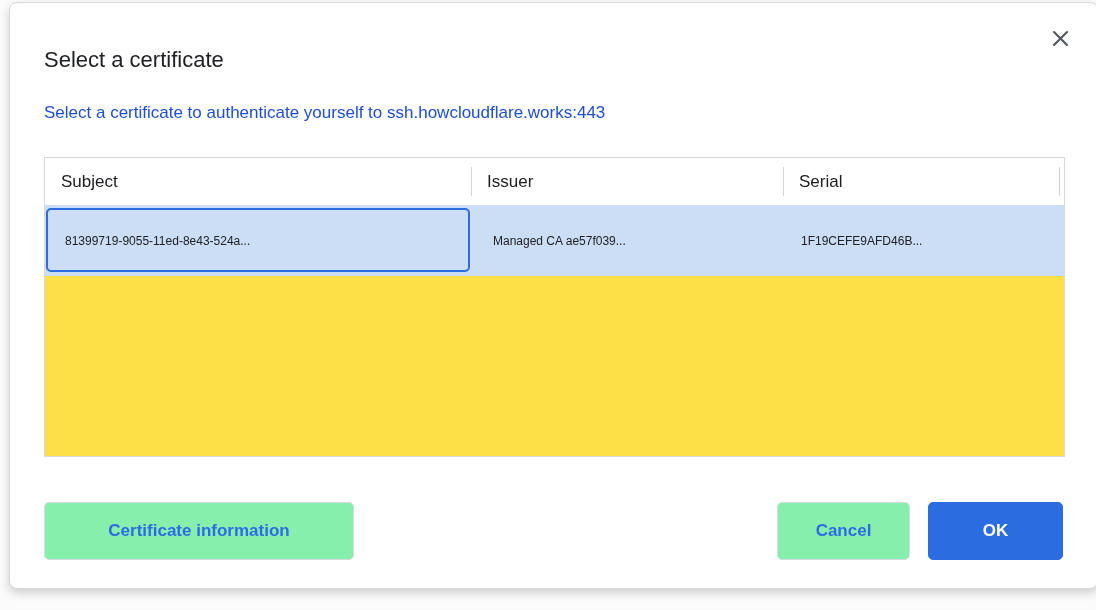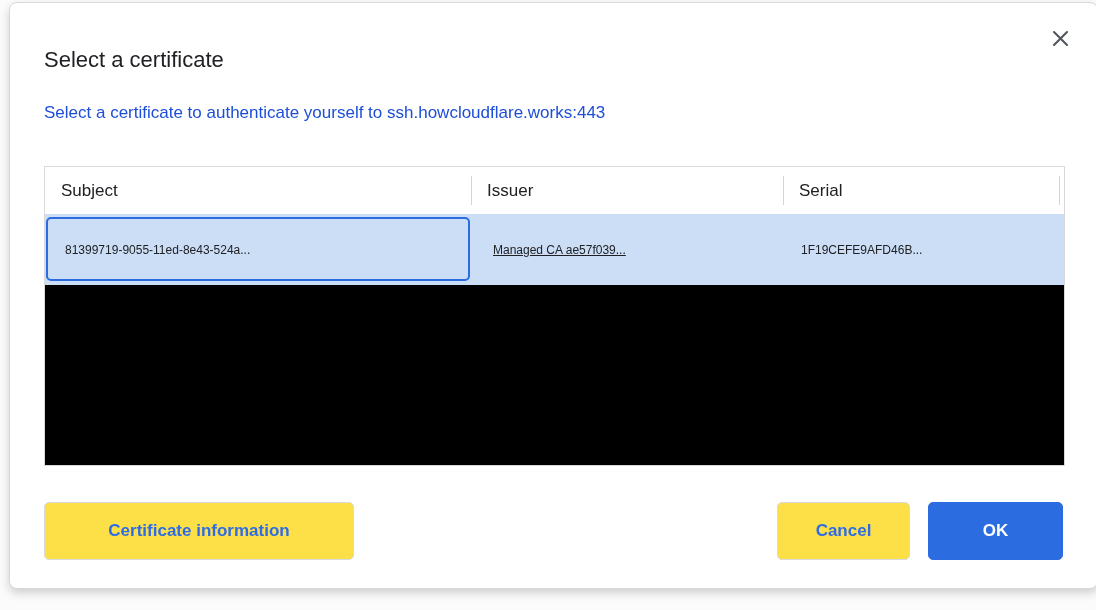--- a/index.html
+++ b/index.html
@@ -36,24 +36,24 @@
   }
   .dlg-subtitle {
     margin: 26px 34px 0;
     font-size: 17px;
     font-weight: 400;
     line-height: 24px;
     color: #1d4ed8;
   }
   .cert-table {
     position: relative;
-    margin: 41px 34px 0;
+    margin: 32px 34px 0;
     width: 1021px; height: 300px;
     border: 1px solid #d9d9d9;
-    background: #000000;
+    background: #fde047;
     overflow: hidden;
   }
   .table-header {
     position: relative;
     display: flex;
     height: 47px;
     align-items: center;
     background: #ffffff;
   }
   .th {
@@ -85,21 +85,21 @@
   }
   .td {
     font-size: 12px;
     color: #202124;
     padding-left: 20px;
     height: 100%;
     display: flex; align-items: center;
     white-space: nowrap; overflow: hidden;
   }
   .td.col-subject { width: 426px; }
-  .td.col-issuer  { width: 312px; padding-left: 22px; text-decoration: underline; }
+  .td.col-issuer  { width: 312px; padding-left: 22px; }
   .td.col-serial  { flex: 1; padding-left: 18px; }
   .focus-ring {
     position: absolute;
     left: 1px; top: 3px;
     width: 424px; height: 64px;
     border: 2px solid #2b6ce0;
     border-radius: 5px;
     pointer-events: none;
   }
   .button-bar {
@@ -116,21 +116,21 @@
     border-radius: 5px;
     font-family: "Liberation Sans", "DejaVu Sans", sans-serif;
     font-size: 17px;
     font-weight: 700;
     cursor: pointer;
     display: inline-flex;
     align-items: center;
     justify-content: center;
   }
   .btn-outline {
-    background: #fde047;
+    background: #86efac;
     border: 1px solid #d7dade;
     color: #2e6ce6;
   }
   .btn-cert-info { width: 310px; }
   .btn-primary {
     background: #2b6ce0;
     border: 1px solid #2b6ce0;
     color: #ffffff;
     width: 135px;
   }

